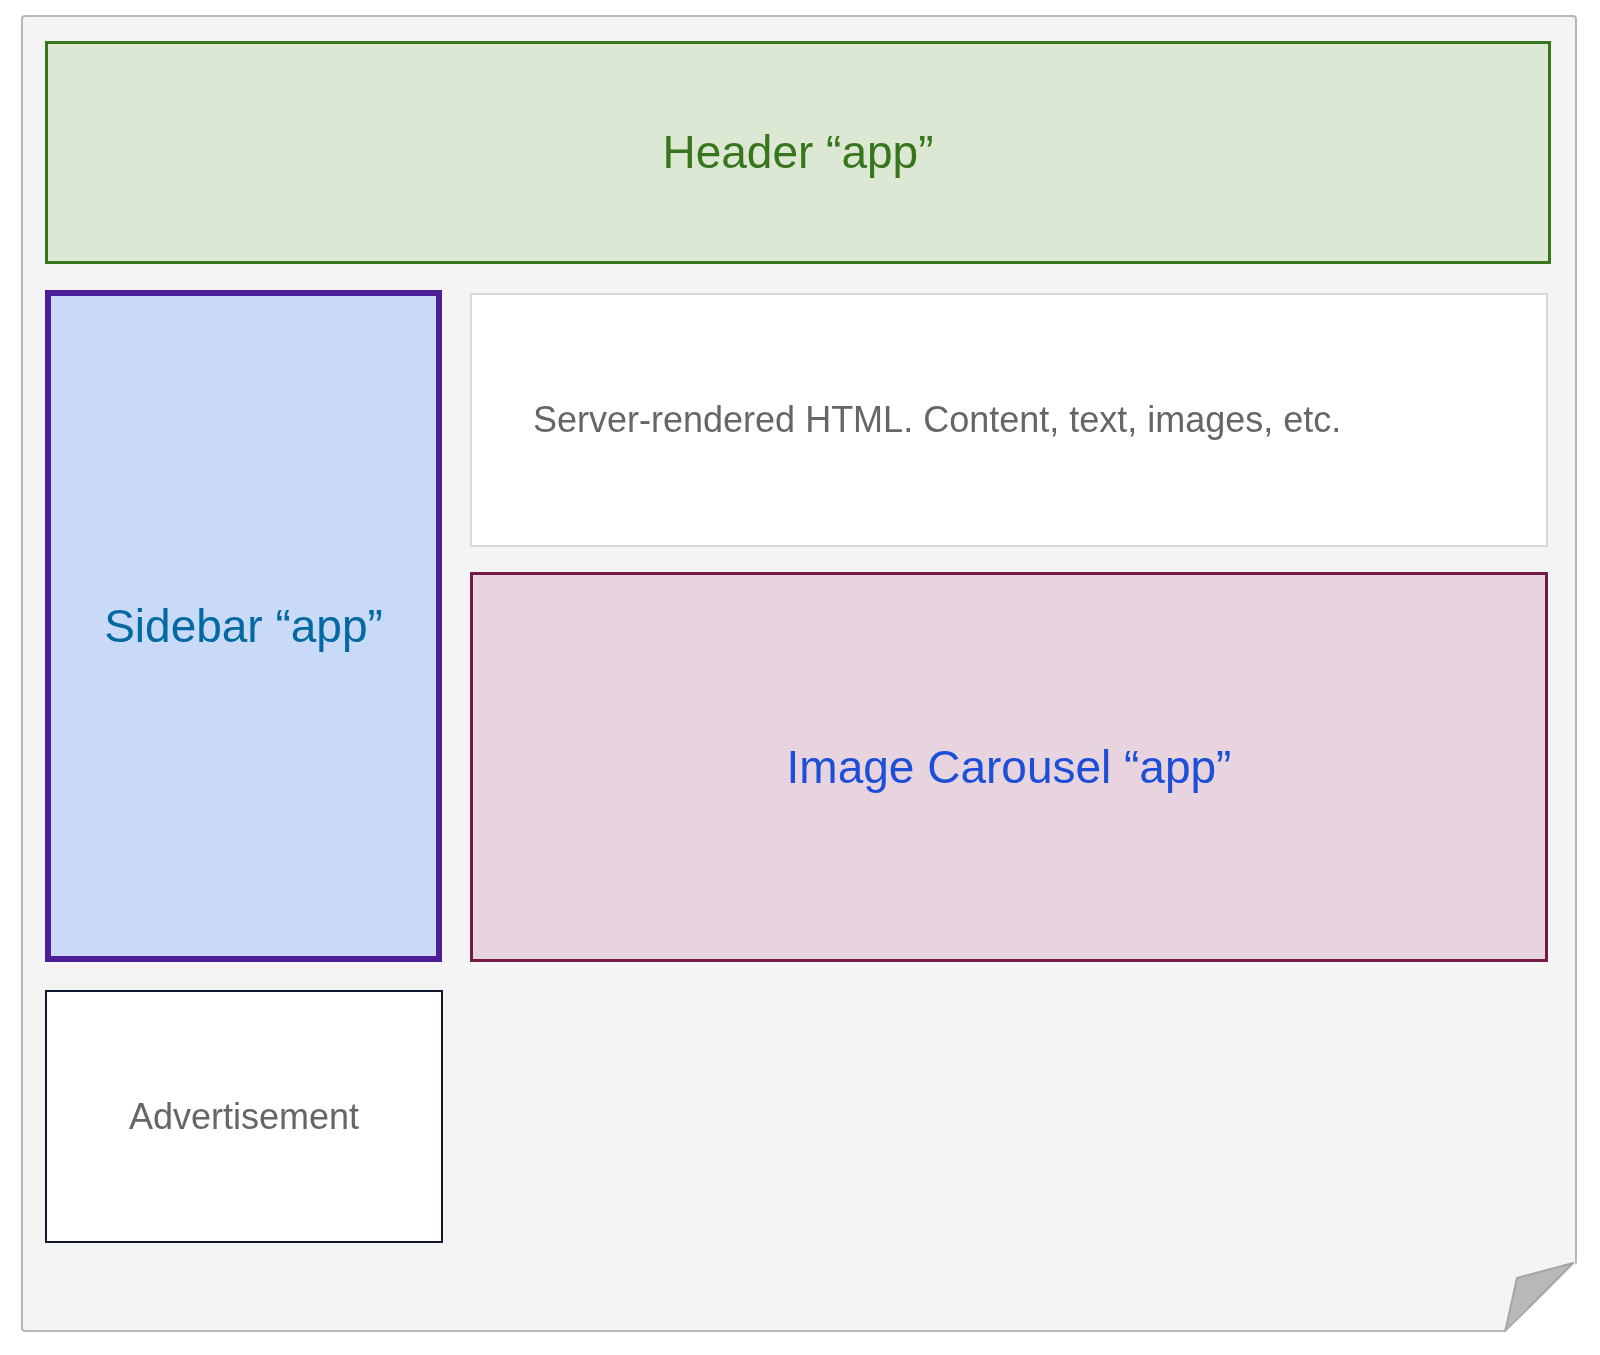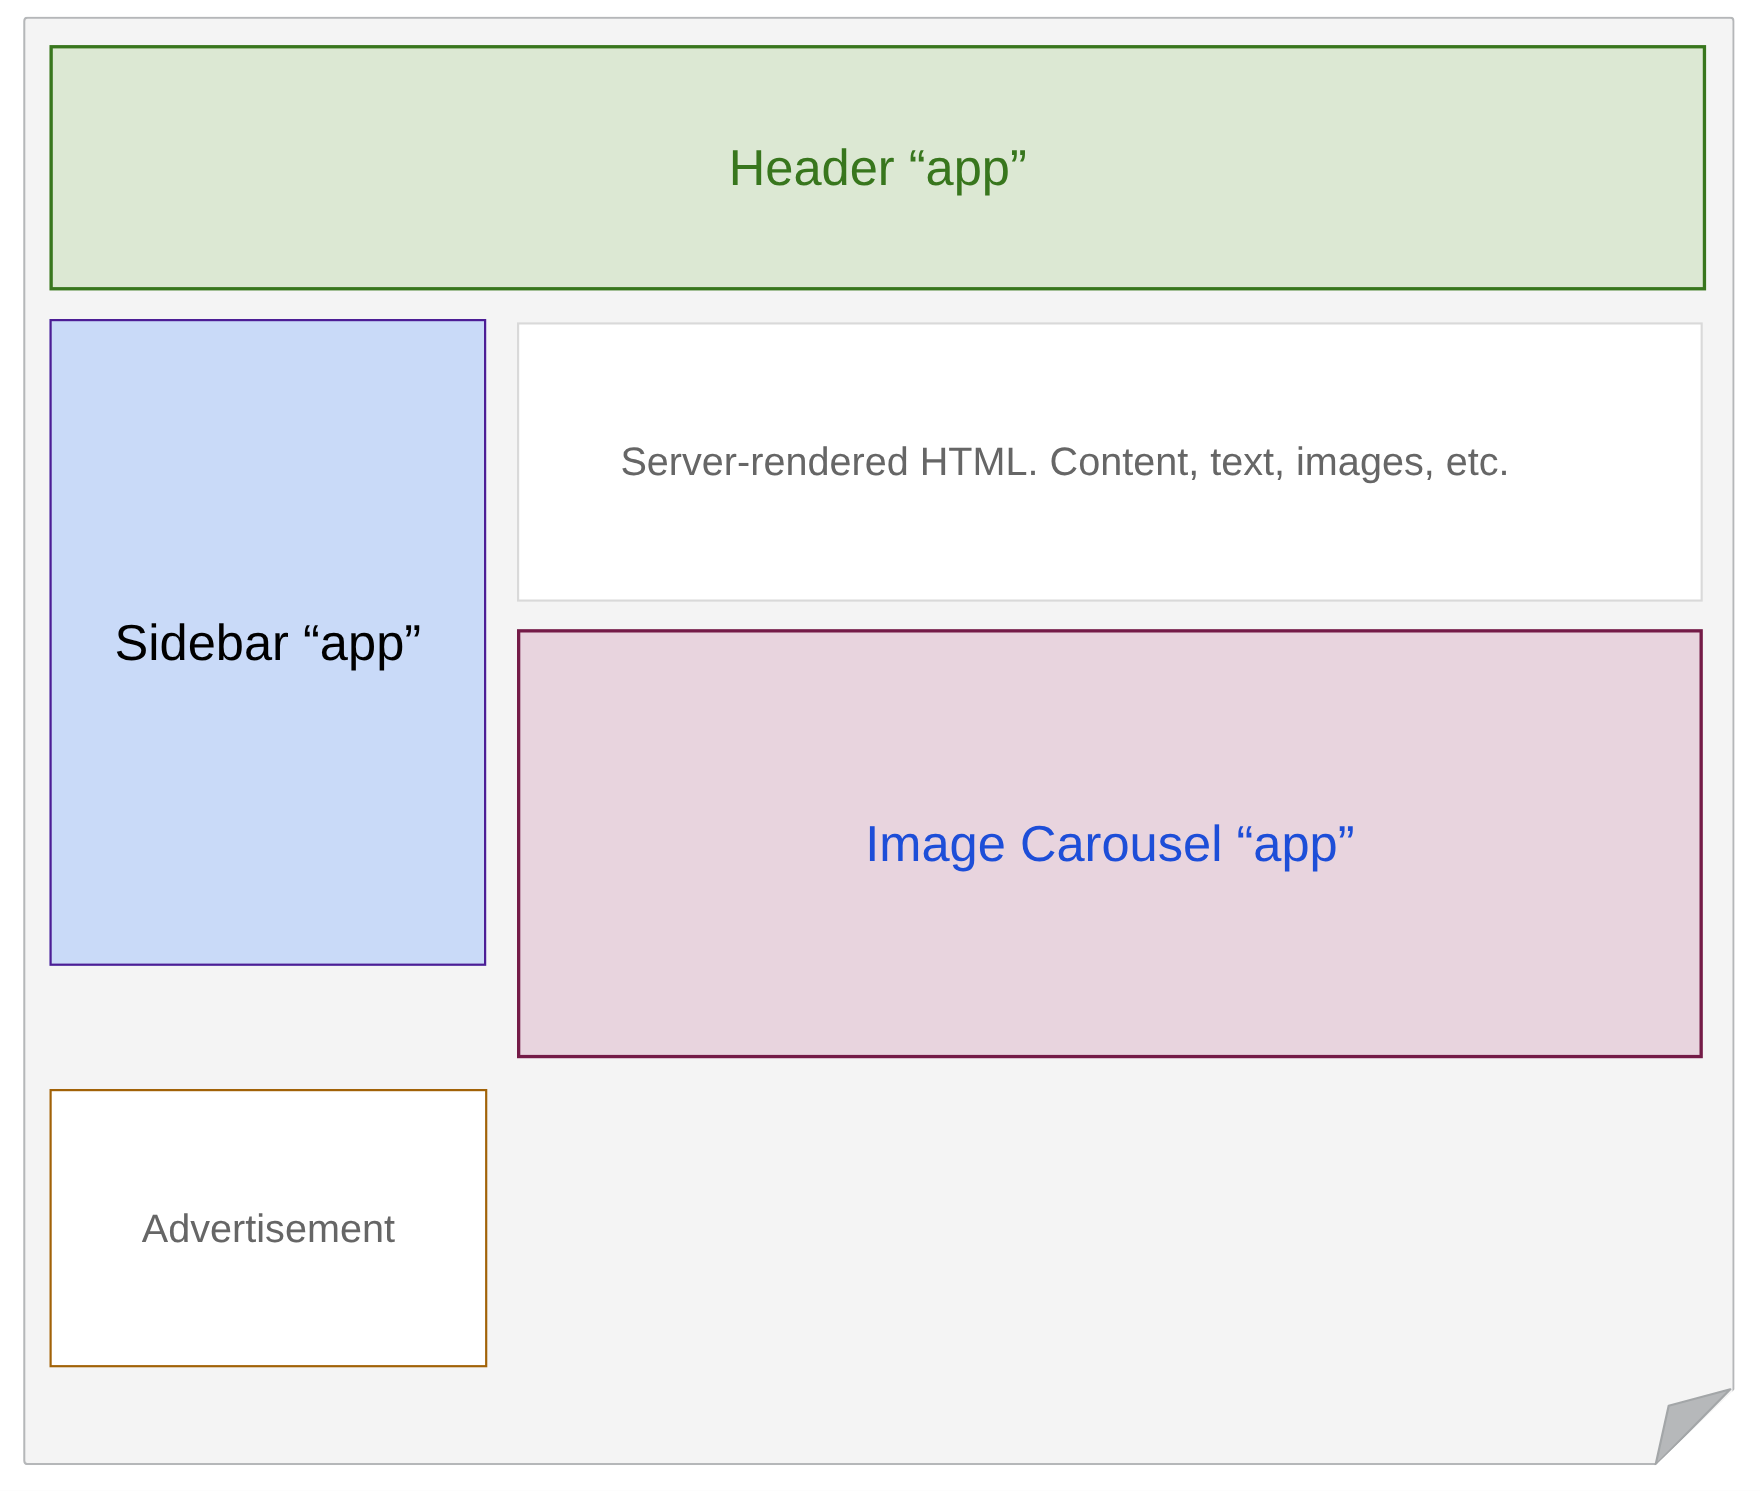--- a/index.html
+++ b/index.html
@@ -45,43 +45,43 @@
     line-height: 1.2;
     color: #666666;
   }
   .header-box {
     left: 22px; top: 24px; width: 1506px; height: 223px;
     background: #dce8d3;
     border: 3px solid #38761d;
     color: #38761d;
   }
   .sidebar-box {
-    left: 22px; top: 273px; width: 397px; height: 588px;
+    left: 22px; top: 273px; width: 397px; height: 672px;
     background: #c9daf8;
-    border: 2px solid #4c1d95;
-    color: #000000;
+    border: 6px solid #4c1d95;
+    color: #0369a1;
   }
   .content-box {
     left: 447px; top: 276px; width: 1078px; height: 254px;
     background: #ffffff;
     border: 2px solid #d9d9d9;
     justify-content: flex-start;
     text-align: left;
-    padding-left: 92px;
+    padding-left: 61px;
   }
   .carousel-box {
     left: 447px; top: 555px; width: 1078px; height: 390px;
     background: #e8d4de;
     border: 3px solid #741b47;
     color: #1d4ed8;
   }
   .adv-box {
     left: 22px; top: 973px; width: 398px; height: 253px;
     background: #ffffff;
-    border: 2px solid #a16207;
+    border: 2px solid #0f172a;
     flex-direction: column;
   }
   .footer-box {
     left: 447px; top: 973px; width: 1078px; height: 253px;
     background: #ffffff;
     border: 2px solid #d9d9d9;
   }
   .fold {
     position: absolute;
     left: 1455px;

